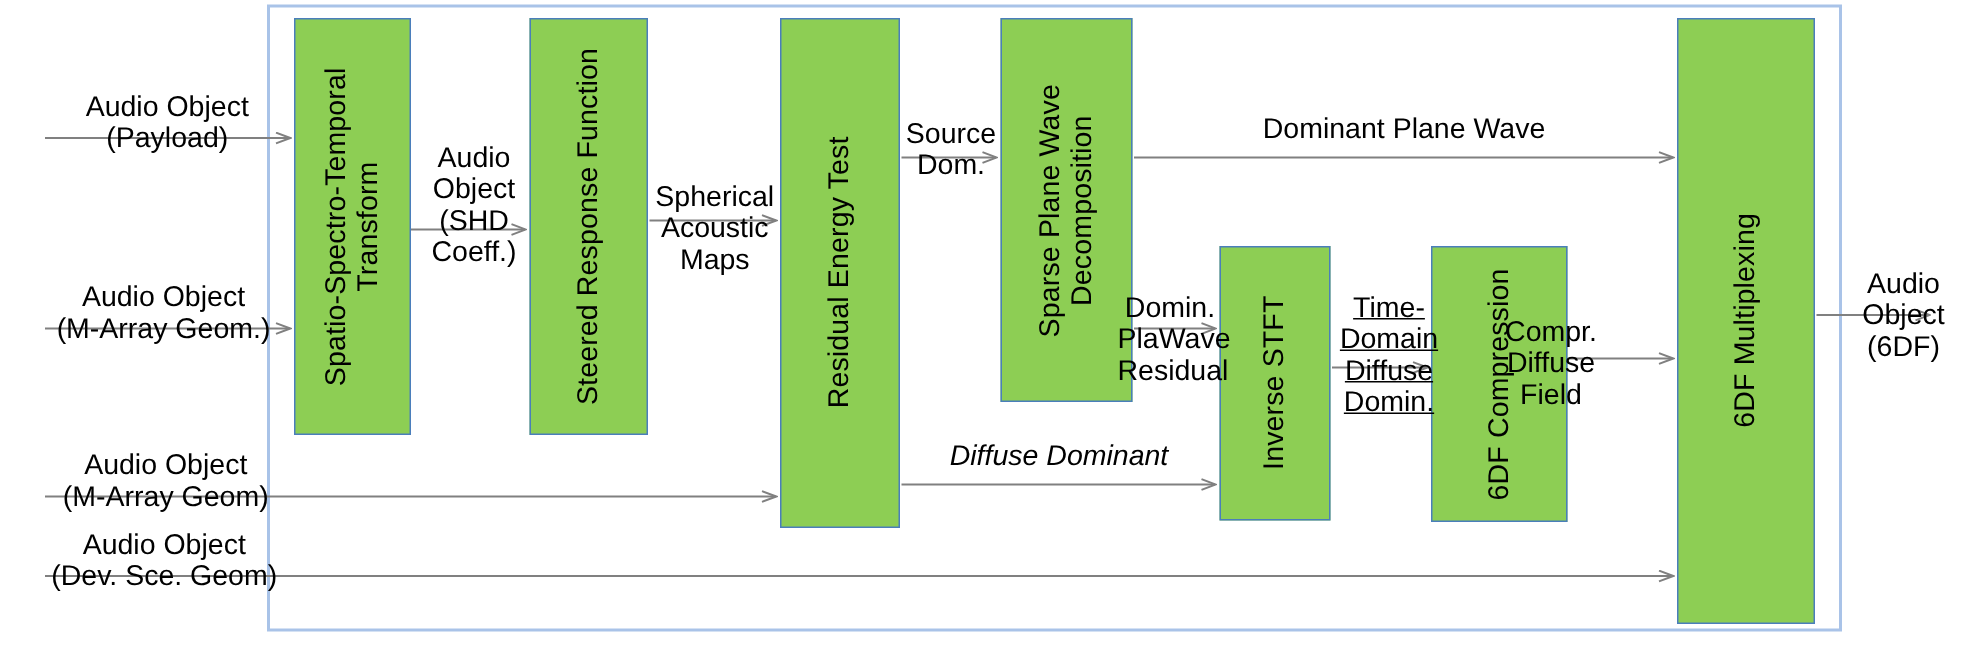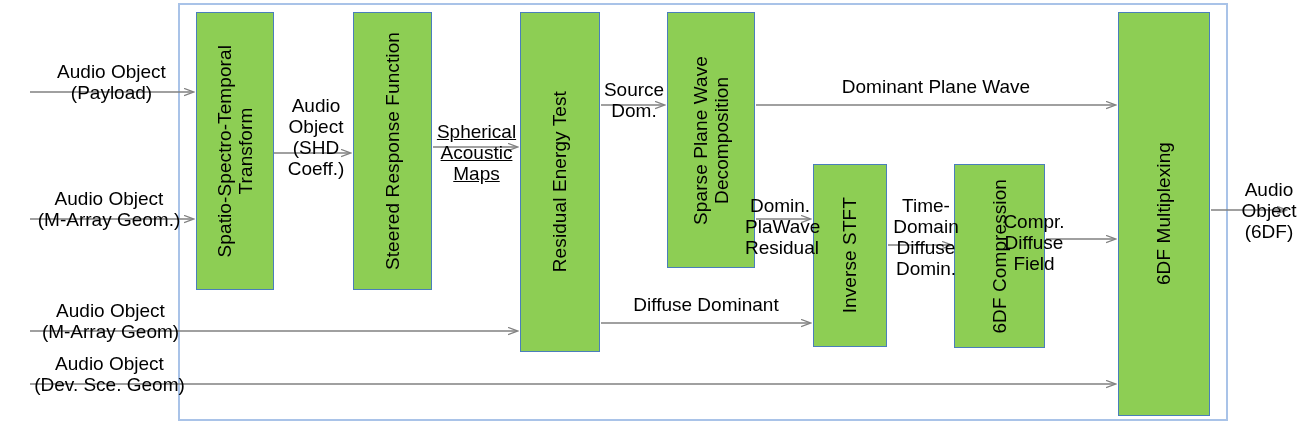--- a/index.html
+++ b/index.html
@@ -152,36 +152,36 @@
 
   <div class="edge-label" style="left:1232px; top:180px; width:74px;">Audio
 Object
 (6DF)</div>
 
   <div class="edge-label" style="left:282px; top:96px; width:68px;">Audio
 Object
 (SHD
 Coeff.)</div>
 
-  <div class="edge-label" style="left:436px; top:122px; width:81px;text-decoration:underline;">Spherical
+  <div class="edge-label" style="left:436px; top:122px; width:81px;">Spherical
 Acoustic
 Maps</div>
 
   <div class="edge-label" style="left:758px; top:77px; width:356px;">Dominant Plane Wave</div>
 
   <div class="edge-label" style="left:603px; top:80px; width:62px;">Source
 Dom.</div>
 
   <div class="edge-label" style="left:745px; top:196px; width:70px;">Domin.
 PlaWave
 Residual</div>
 
-  <div class="edge-label" style="left:604px; top:295px; width:204px;">Diffuse Dominant</div>
+  <div class="edge-label" style="left:604px; top:295px; width:204px;font-style:italic;">Diffuse Dominant</div>
 
-  <div class="edge-label" style="left:888px; top:196px; width:76px;">Time-
+  <div class="edge-label" style="left:888px; top:196px; width:76px;text-decoration:underline;">Time-
 Domain
 Diffuse
 Domin.</div>
 
   <div class="edge-label" style="left:1000px; top:212px; width:68px;">Compr.
 Diffuse
 Field</div>
 
 </div>
 

